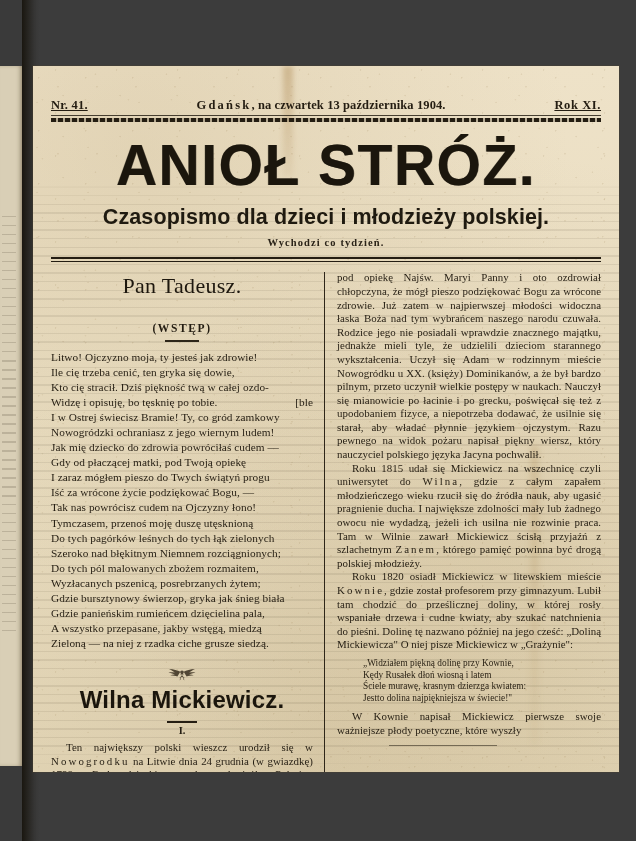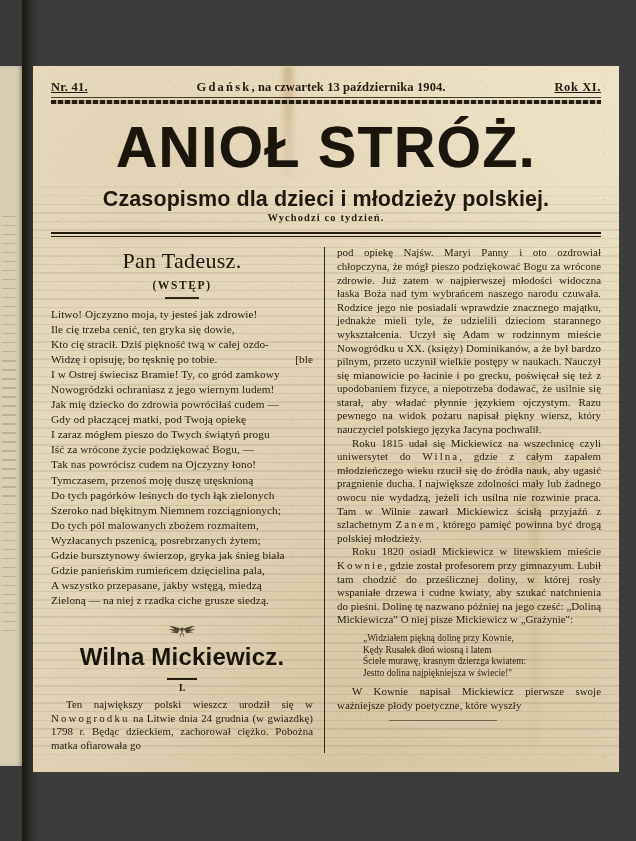--- a/index.html
+++ b/index.html
@@ -109,21 +109,21 @@
     position: absolute; left: 498px; top: 380px;
     width: 7px; height: 300px;
     background: linear-gradient(to bottom, rgba(150,104,40,.22), rgba(150,104,40,.04));
     filter: blur(3px);
     pointer-events: none;
   }
 
   .inner {
     position: relative;
     z-index: 3;
-    padding: 14px 18px 0 18px;
+    padding: 32px 18px 0 18px;
   }
 
   
   .headline-row {
     display: flex;
     align-items: baseline;
     justify-content: space-between;
     font-family: "Liberation Serif", serif;
     font-size: 12.5px;
     font-weight: bold;
@@ -168,20 +168,21 @@
     letter-spacing: .1px;
     margin-top: 12px;
     color: #1f1a10;
   }
   .frequency {
     text-align: center;
     font-family: "Liberation Serif", serif;
     font-size: 10.5px;
     font-weight: bold;
     letter-spacing: 1.1px;
+    margin-top: 7px;
     color: #2a2318;
   }
   .rule-double {
     margin-top: 9px;
     border-top: 2.2px solid #241d12;
     border-bottom: 1px solid #241d12;
     height: 2px;
   }
 
   
@@ -201,21 +202,21 @@
     letter-spacing: .3px;
     color: #1d170e;
     margin: 2px 0 0 0;
   }
   .art-sub {
     text-align: center;
     font-family: "Liberation Serif", serif;
     font-weight: bold;
     font-size: 11.5px;
     letter-spacing: 1.6px;
-    margin-top: 5px;
+    margin-top: 23px;
     color: #241d12;
   }
   .short-rule {
     width: 34px;
     height: 1.2px;
     background: #2e2619;
     margin: 6px auto 8px auto;
   }
 
   .poem {

